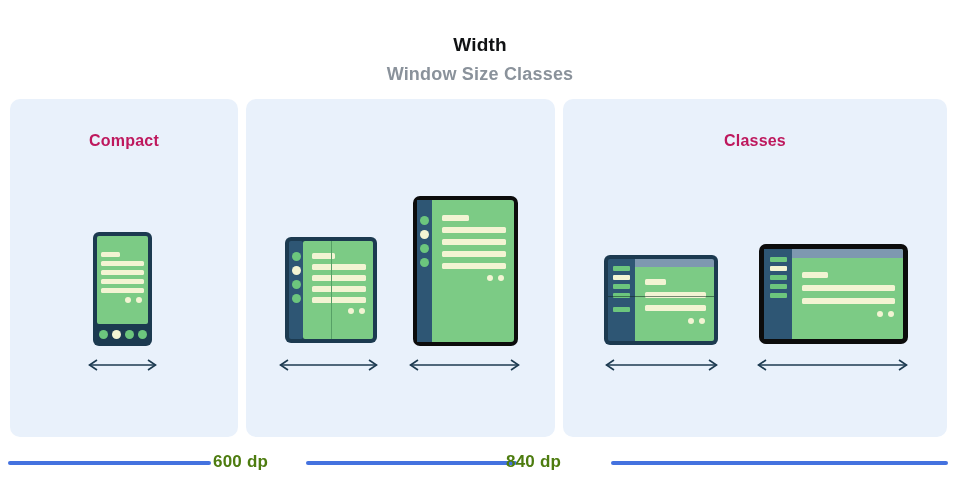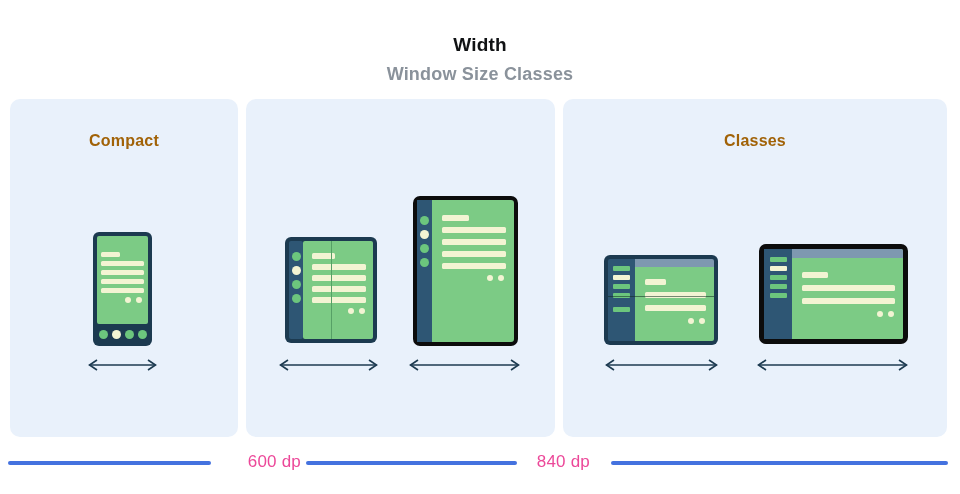--- a/index.html
+++ b/index.html
@@ -10,21 +10,21 @@
   
   .header{position:absolute;top:24px;left:0;width:960px;text-align:center;margin-top:10px;}
   .title{font-size:19px;font-weight:700;color:#101214;letter-spacing:.2px;}
   .subtitle{font-size:18px;font-weight:700;color:#8a929b;margin-top:8px;letter-spacing:.2px;}
   
   .panels{position:absolute;left:10px;top:99px;display:flex;gap:8px;}
   .panel{background:#e9f1fb;border-radius:10px;height:338px;position:relative;}
   .panel.compact{width:228px}
   .panel.medium{width:309px}
   .panel.expanded{width:384px}
-  .panel-title{text-align:center;padding-top:33px;font-size:16px;font-weight:700;color:#a16207;letter-spacing:.2px;}
+  .panel-title{text-align:center;padding-top:33px;font-size:16px;font-weight:700;color:#be185d;letter-spacing:.2px;}
   
   .sk-line{background:#f3f4d3;border-radius:1.5px;}
   .dots{display:flex;justify-content:flex-end;gap:5px;}
   .dots i{width:6px;height:6px;border-radius:50%;background:#f3f4d3;}
   .c-green{background:#6cc67d;}
   .c-cream{background:#f3f4d3;}
   
   .device{position:absolute;box-sizing:border-box;}
   .phone{width:59px;height:114px;background:#1c3a50;border-radius:6px;padding:4px;}
   .phone-screen{position:relative;width:51px;height:88px;background:#7ccb85;border-radius:2px;padding:16px 4px 0 4px;box-sizing:border-box;}
@@ -60,21 +60,21 @@
   .landL .land-header{height:9px;}
   .land-body{flex:1;background:#7ccb85;border-radius:0 0 2px 0;padding:12px 8px 0 10px;box-sizing:border-box;}
   .land-body .sk-line{height:6px;margin-bottom:7px;width:100%;}
   .land-body .sk-line.short{width:34%;}
   .land-body .dots{margin-top:1px;padding-right:1px;}
   .hfold{position:absolute;left:4px;right:4px;top:41px;height:1px;background:rgba(17,45,33,.55);}
   
   .arrow{position:absolute;}
   
   .scale-line{position:absolute;top:461px;height:4px;border-radius:2px;background:#4472df;}
-  .scale-label{position:absolute;top:452px;font-size:17px;font-weight:400;color:#ec4899;text-align:right;letter-spacing:.2px;}
+  .scale-label{position:absolute;top:452px;font-size:17px;font-weight:700;color:#4d7c0f;text-align:left;letter-spacing:.2px;}
 </style>
 </head>
 <body>
 
 <div class="header">
   <div class="title">Width</div>
   <div class="subtitle">Window Size Classes</div>
 </div>
 
 <div class="panels">

